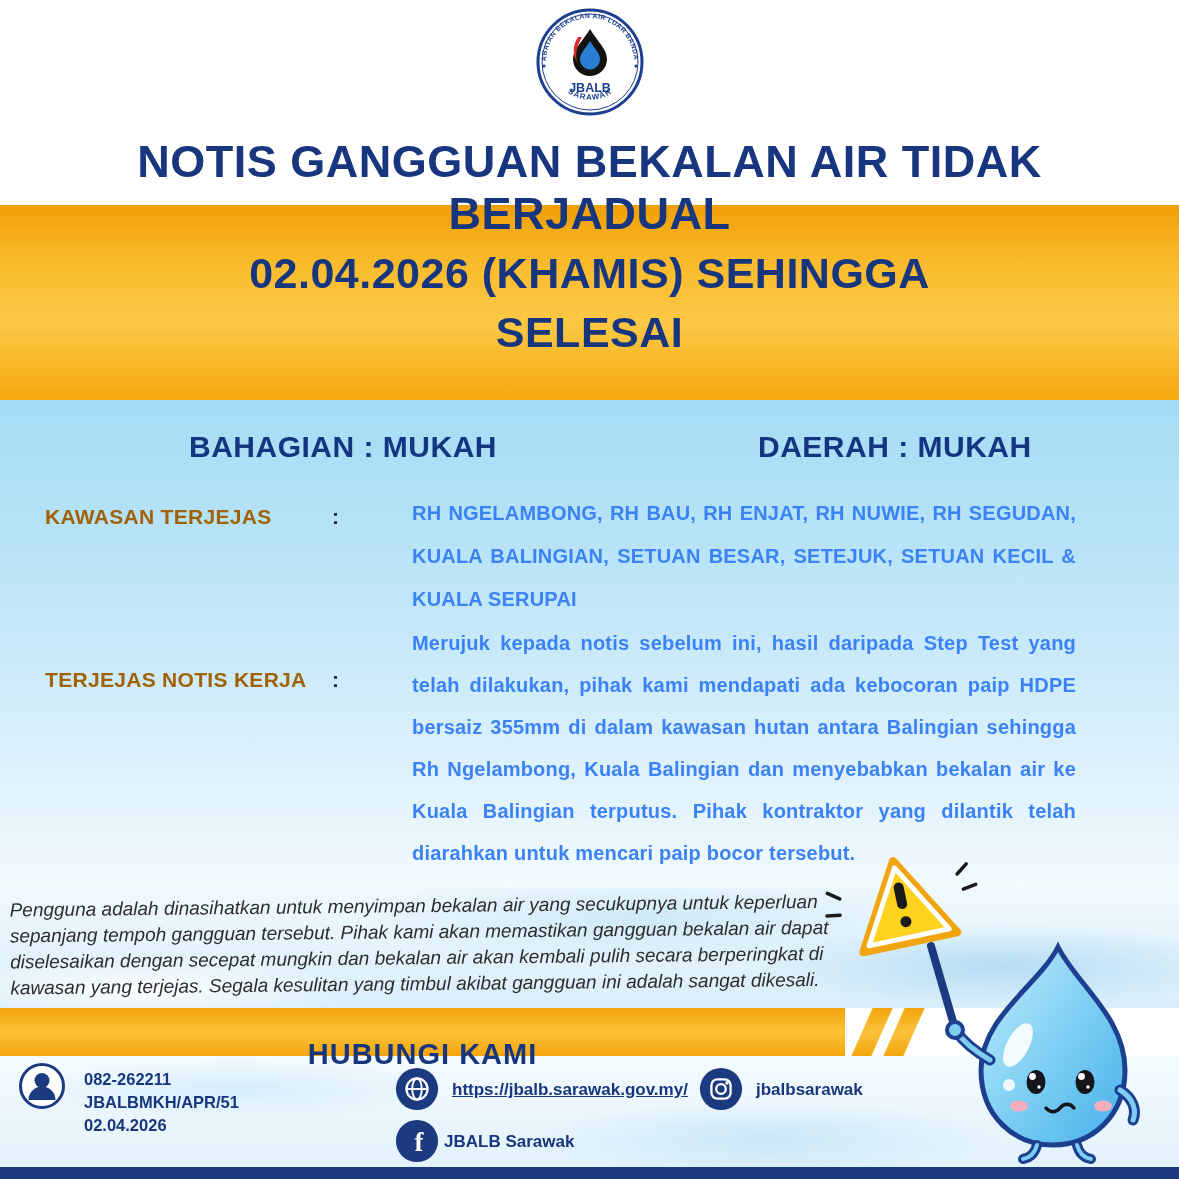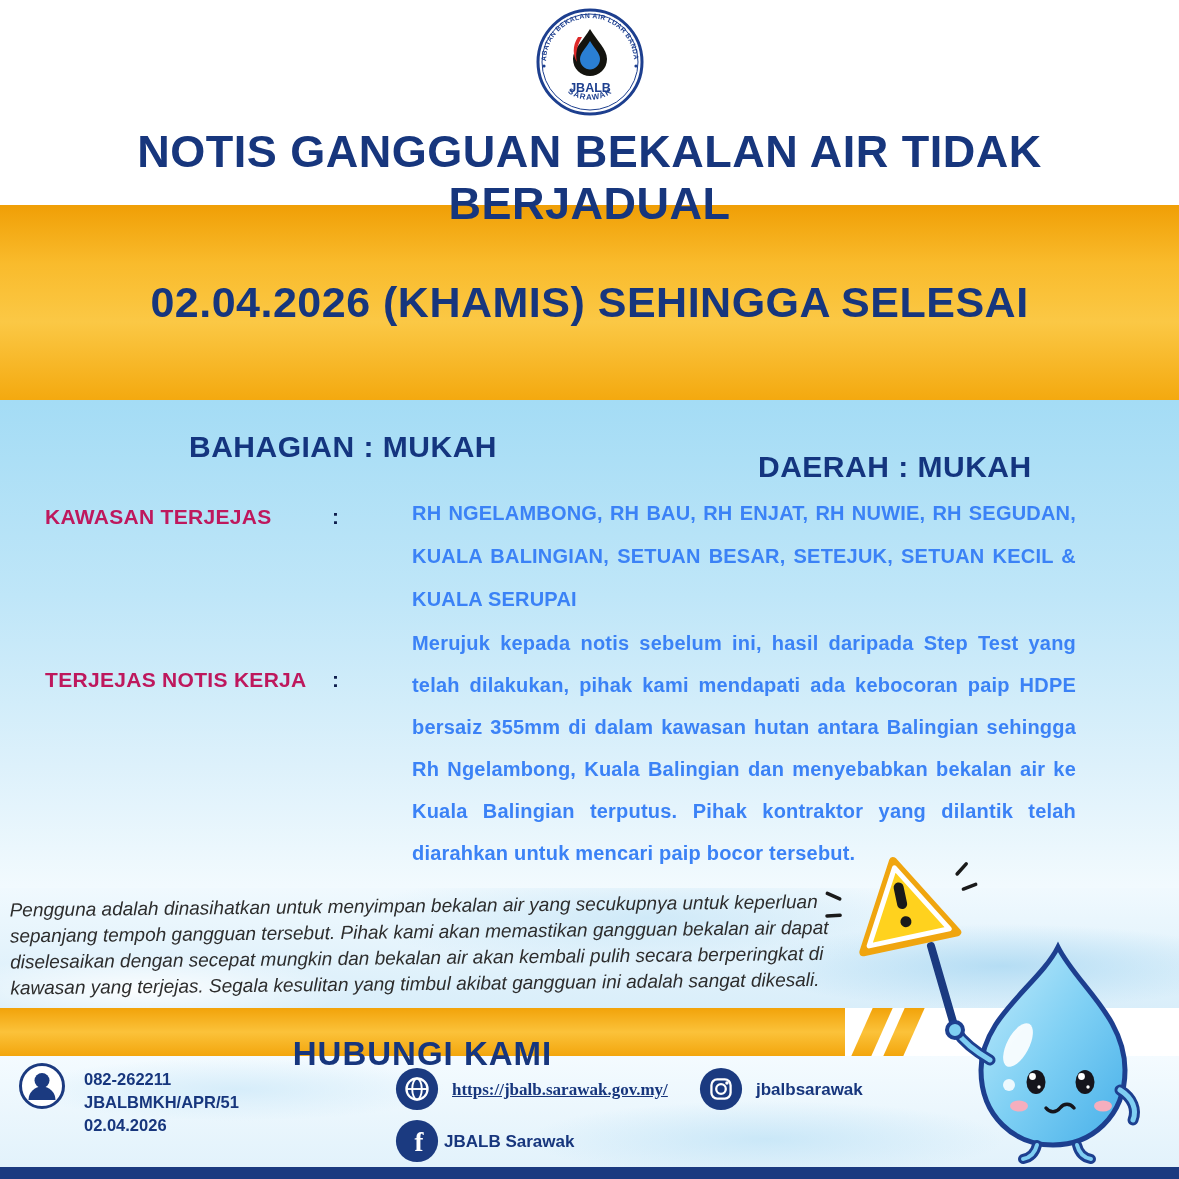--- a/index.html
+++ b/index.html
@@ -4,42 +4,42 @@
 <style>
   html,body{margin:0;padding:0;background:#e8e8e8;}
   .poster{
     position:relative;width:1179px;height:1179px;margin:0 auto;
     background:#ffffff;overflow:hidden;
     font-family:"Liberation Sans",sans-serif;
   }
   
   .logo-wrap{position:absolute;top:6px;left:0;width:100%;display:flex;justify-content:center;z-index:3;}
   .page-title{
-    position:absolute;top:126px;left:0;width:100%;text-align:center;
+    position:absolute;top:136px;left:0;width:100%;text-align:center;
     font-size:45px;font-weight:bold;color:#17367d;letter-spacing:.5px;z-index:3;
   }
   
   .date-banner{
     position:absolute;top:205px;left:0;width:100%;height:195px;
     background:linear-gradient(180deg,#f09f06 0%,#f9bb2c 30%,#fbc845 60%,#f4a90f 100%);
-    display:flex;align-items:center;justify-content:center;gap:10px;z-index:2;
+    display:flex;flex-direction:column;align-items:center;justify-content:center;gap:10px;z-index:2;
   }
   .date-line{font-size:43px;font-weight:bold;color:#17367d;letter-spacing:.5px;}
   
   .info-section{
     position:absolute;top:400px;left:0;width:100%;height:488px;
     background:linear-gradient(180deg,#a4dcf5 0%,#bfe6f8 40%,#ddf1fb 75%,#f2fafe 100%);
     z-index:1;
   }
   .region-row{position:absolute;top:430px;left:0;width:100%;height:40px;z-index:3;}
   .region-item{position:absolute;font-size:30px;font-weight:bold;color:#14357f;letter-spacing:.5px;}
   .region-bahagian{left:189px;}
-  .region-daerah{left:758px;margin-top:20px;}
+  .region-daerah{left:758px;}
   .detail-label{
-    position:absolute;font-size:21px;font-weight:bold;color:#be185d;letter-spacing:.3px;z-index:3;
+    position:absolute;font-size:21px;font-weight:bold;color:#a16207;letter-spacing:.3px;z-index:3;
   }
   .detail-colon{position:absolute;font-size:21px;font-weight:bold;color:#0e1d4c;z-index:3;}
   .detail-value{
     position:absolute;left:412px;width:664px;font-size:20px;font-weight:bold;
     color:#3b82f6;line-height:43px;text-align:justify;letter-spacing:.2px;z-index:3;
   }
   .kawasan-label{top:505px;left:45px;}
   .kawasan-colon{top:505px;left:332px;}
   .kawasan-value{top:492px;}
   .huraian-label{top:668px;left:45px;}
@@ -58,41 +58,41 @@
     position:absolute;top:893px;left:10px;width:846px;z-index:3;
     font-size:19px;font-style:italic;font-weight:500;color:#2d2d2d;line-height:26px;
     transform:rotate(-0.6deg);
   }
   
   .contact-bar{
     position:absolute;top:1008px;left:0;width:845px;height:48px;z-index:2;
     background:linear-gradient(180deg,#f2a30a 0%,#fbc23a 50%,#f3a60d 100%);
     display:flex;align-items:center;justify-content:center;
   }
-  .contact-heading{font-size:33px;font-weight:bold;color:#17367d;letter-spacing:1px;margin-top:44px;}
+  .contact-heading{font-size:29px;font-weight:bold;color:#17367d;letter-spacing:1px;margin-top:44px;}
   .bar-stripe{
     position:absolute;top:1008px;width:20px;height:48px;z-index:2;
     background:linear-gradient(180deg,#f2a30a 0%,#fbc23a 50%,#f3a60d 100%);
     transform:skewX(-24deg);
   }
   .bar-stripe-1{left:862px;}
   .bar-stripe-2{left:894px;}
   
   .footer-band{
     position:absolute;top:1056px;left:0;width:100%;height:111px;z-index:1;
     background:
       radial-gradient(ellipse 300px 45px at 20% 30%, rgba(208,234,249,.8), transparent 70%),
       radial-gradient(ellipse 340px 55px at 65% 75%, rgba(190,226,246,.7), transparent 70%),
       linear-gradient(180deg,#f4fbff 0%,#e2f2fb 100%);
   }
   .footer-item{position:absolute;z-index:4;}
   .footer-icon{display:block;}
   .call-block{left:84px;top:1068px;font-size:16.5px;font-weight:bold;color:#17367d;line-height:23px;}
   .link-text{font-size:17px;font-weight:bold;color:#17367d;}
-  .website-text{text-decoration:underline;font-family:Liberation Serif, serif;}
+  .website-text{text-decoration:underline;}
   .bottom-strip{position:absolute;top:1167px;left:0;width:100%;height:12px;background:#1b3a80;z-index:4;}
   
   .mascot{position:absolute;left:815px;top:842px;z-index:5;}
 </style>
 </head>
 <body>
 
 <div class="poster">
 
   <div class="logo-wrap">

